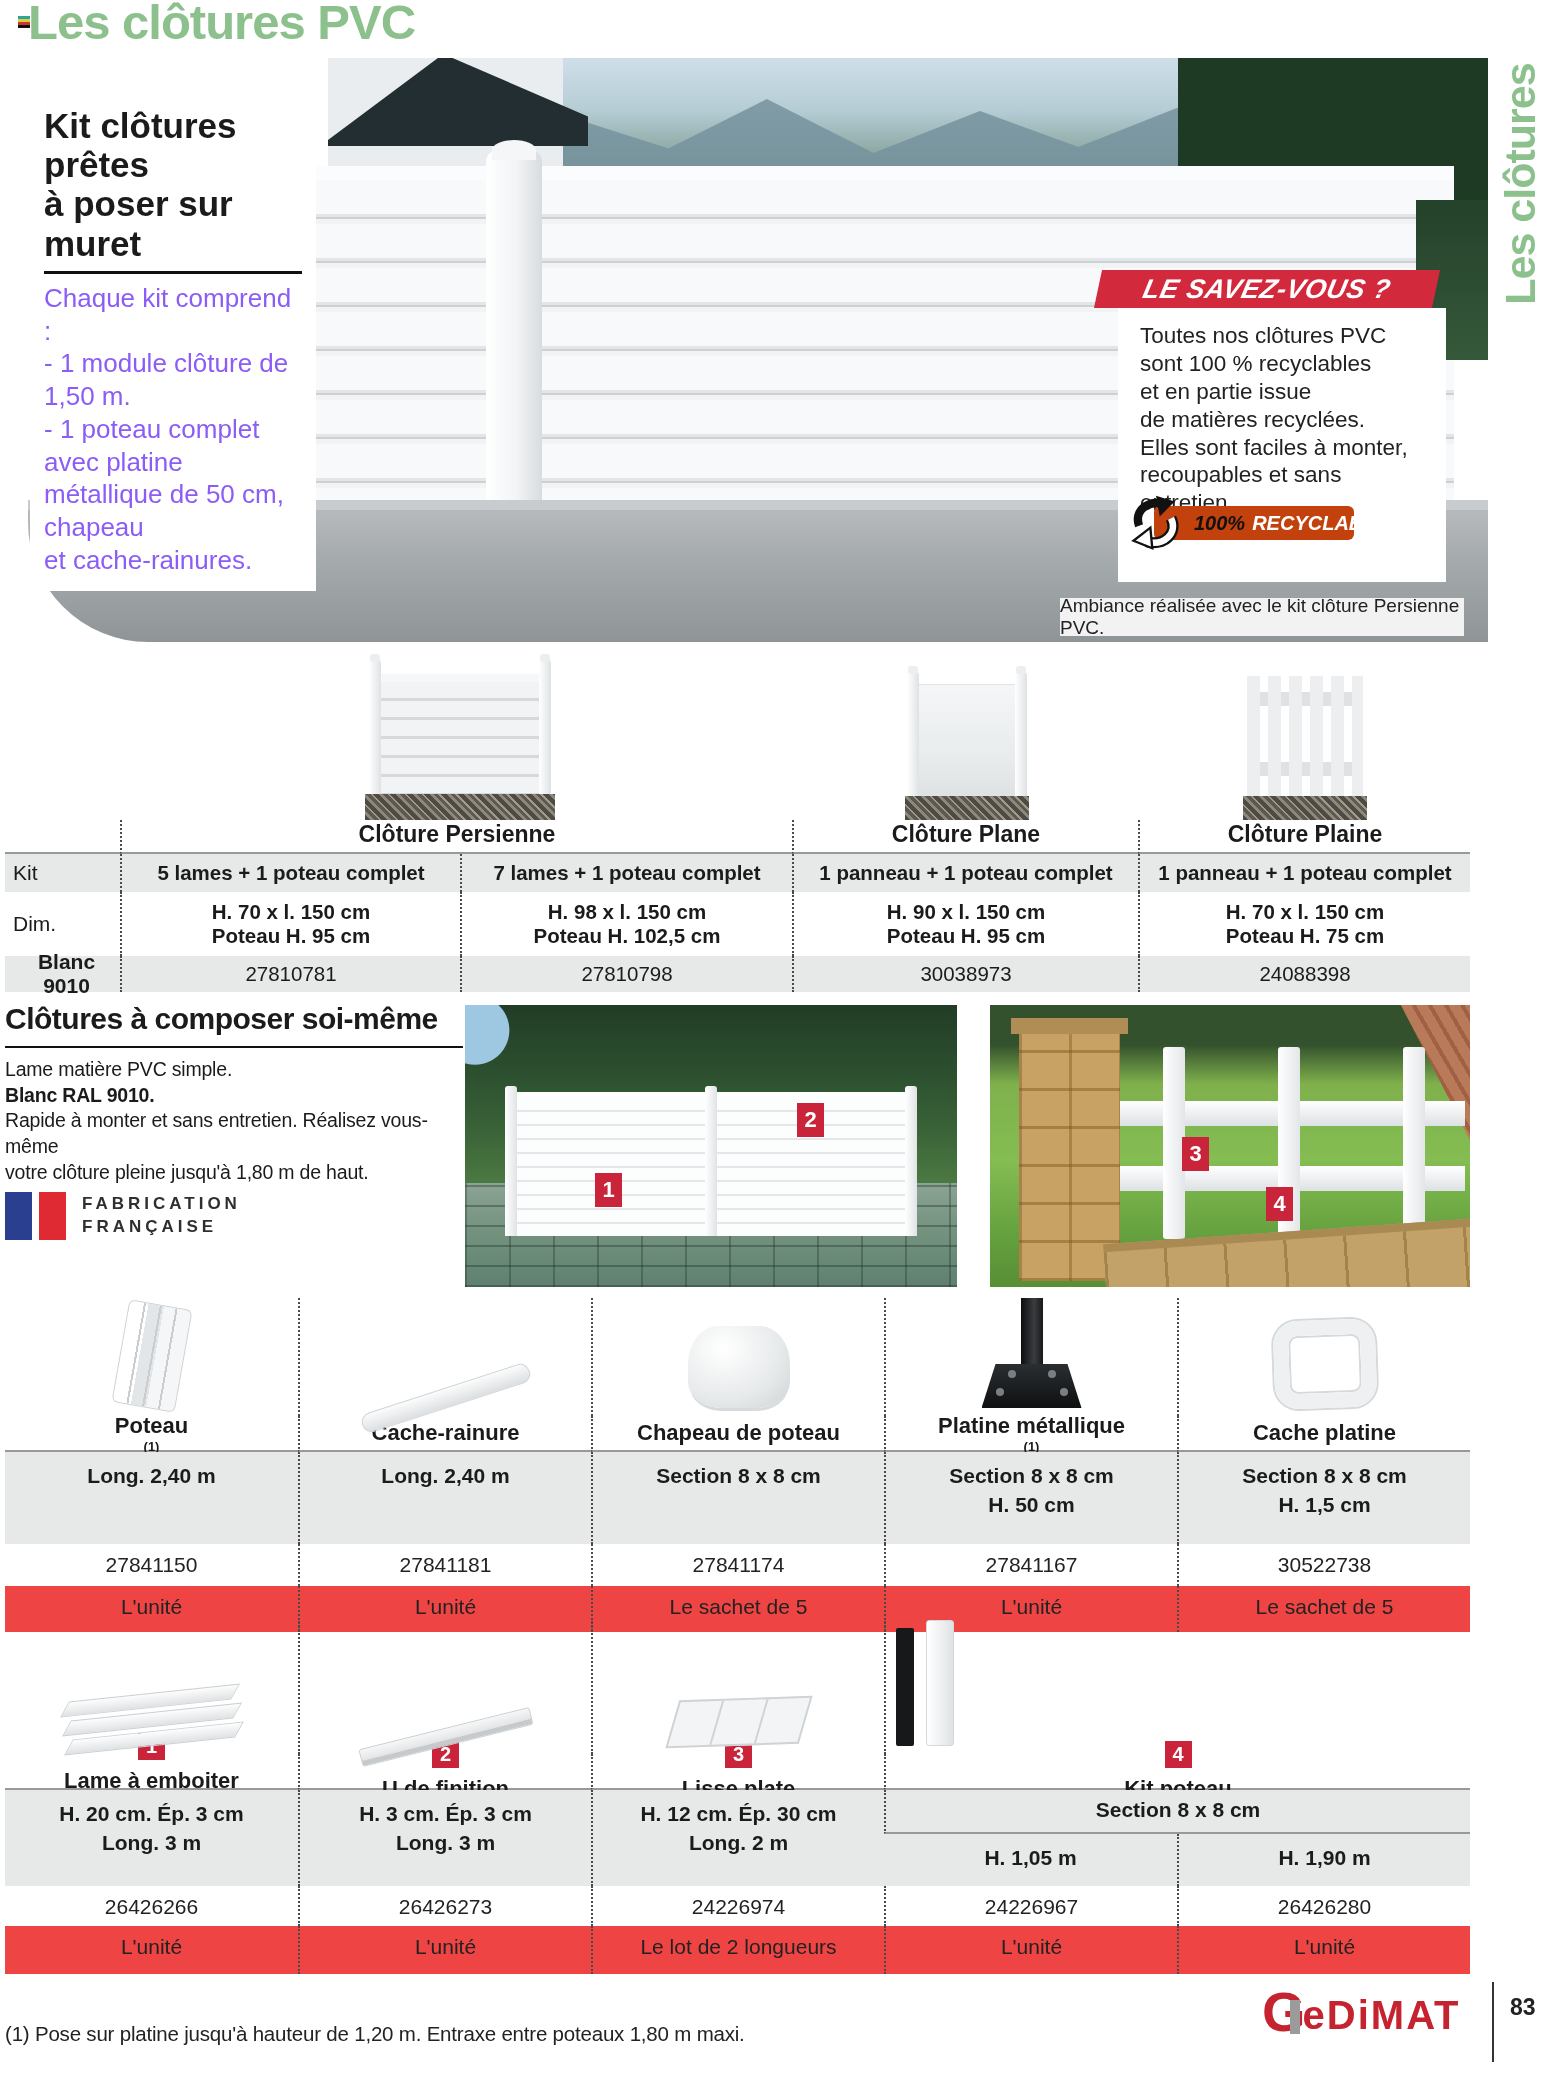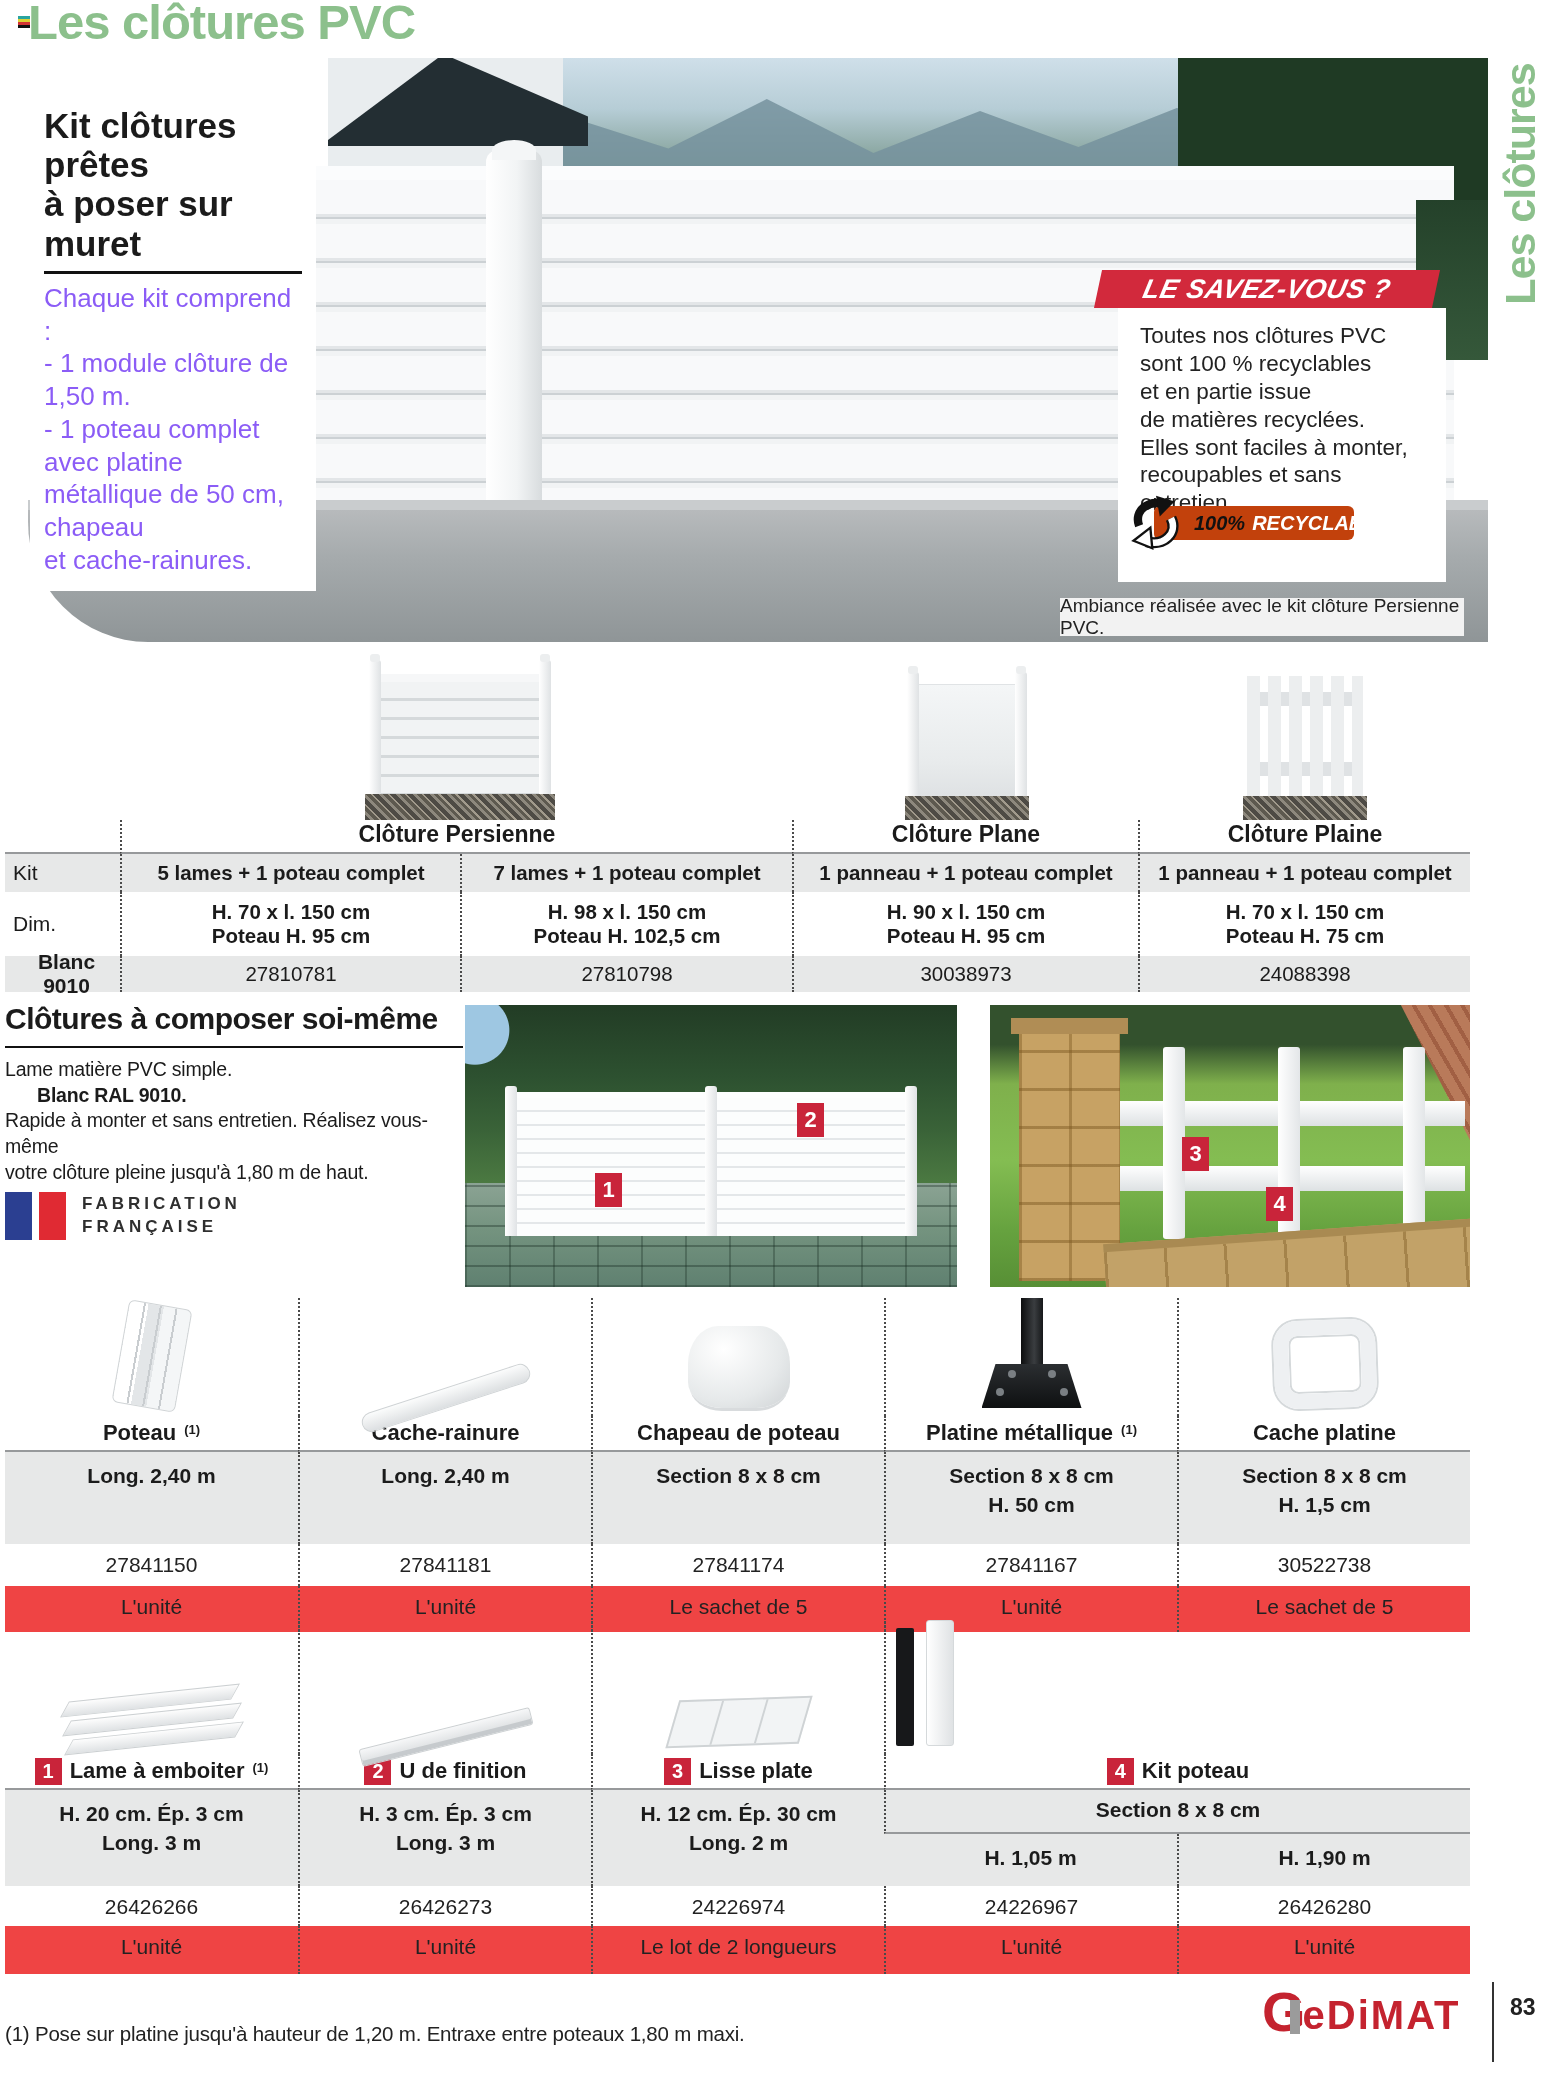--- a/index.html
+++ b/index.html
@@ -78,21 +78,21 @@
   .kits .ghead{font-size:23px;font-weight:bold;justify-content:flex-end;padding-bottom:4px;}
   .kits .r0{border-bottom:2px solid #97999b;}
   .kits .bg{background:#e7e8e8;}
   .kits .bold{font-weight:bold;}
   .kits .v{font-size:20.5px;}
   .dl{border-left:2px dotted #4a4a4a;}
   
   .compose-text{position:absolute;left:5px;top:1002px;width:458px;}
   .compose-text h2{font-size:30px;font-weight:bold;border-bottom:2.5px solid #111;padding-bottom:10px;margin-bottom:9px;letter-spacing:-.5px;}
   .c-line{font-size:19.5px;line-height:1.32;letter-spacing:-.2px;}
-  .c-bold{font-weight:bold;margin-left:32px;}
+  .c-bold{font-weight:bold;}
   .ff-badge{position:absolute;left:5px;top:1192px;display:flex;align-items:center;gap:16px;}
   .flag{display:flex;gap:7px;}
   .flag .b{width:27px;height:48px;background:#2b3f91;}
   .flag .r{width:27px;height:48px;background:#e02a33;}
   .ff-text div{font-size:17px;font-weight:bold;letter-spacing:4px;color:#2f2f2f;line-height:1.35;}
   .photo{position:absolute;overflow:hidden;}
   .photo-left{left:465px;top:1005px;width:492px;height:282px;}
   .pl-hedge{position:absolute;left:0;right:0;top:0;height:64%;
     background:radial-gradient(circle at 2% 14%,#9ec7e2 0 34px,rgba(0,0,0,0) 35px),
     linear-gradient(180deg,#223c25 0,#2d5130 40%,#3a6338 70%,#4c7a42 100%);}
@@ -119,21 +119,21 @@
   .num-badge{width:27px;height:27px;background:#c9243a;color:#fff;font-weight:bold;font-size:20px;
     display:inline-flex;align-items:center;justify-content:center;flex:0 0 auto;}
   .ph-badge{position:absolute;width:27px;height:34px;background:#c9243a;color:#fff;font-weight:bold;font-size:22px;
     display:flex;align-items:center;justify-content:center;}
   
   .parts{position:absolute;left:5px;width:1465px;display:grid;grid-template-columns:repeat(5,293px);}
   .parts1{top:1298px;grid-template-rows:118px 36px 92px 42px 46px;}
   .parts2{top:1618px;grid-template-rows:136px 36px 44px 52px 40px 48px;}
   .pcell{display:flex;flex-direction:column;align-items:center;text-align:center;}
   .img-cell{justify-content:flex-end;padding-bottom:8px;}
-  .name-cell{flex-direction:row;justify-content:center;align-items:center;gap:8px;
+  .name-cell{flex-direction:column;justify-content:center;align-items:center;gap:8px;
     font-size:22px;font-weight:bold;border-bottom:2px solid #97999b;}
   .name-cell sup{font-size:13px;font-weight:bold;margin-top:-8px;}
   .spec-cell{background:#e7e8e8;font-size:21px;font-weight:bold;padding-top:9px;line-height:1.4;}
   .ref-cell{font-size:21px;padding-top:9px;color:#222;}
   .unit-cell{background:#ef4444;font-size:21px;padding-top:9px;color:#222;}
   .sect-cell{background:#e7e8e8;font-size:21px;font-weight:bold;padding-top:8px;border-bottom:2px solid #97999b;}
   .h-cell{background:#e7e8e8;font-size:21px;font-weight:bold;padding-top:12px;}
   
   .shape-poteau{width:64px;height:104px;border:1px solid #d0d4d6;border-radius:6px;transform:rotate(10deg);
     background:repeating-linear-gradient(90deg,rgba(0,0,0,0) 0 14px,#c9cdd0 14px 16px),

